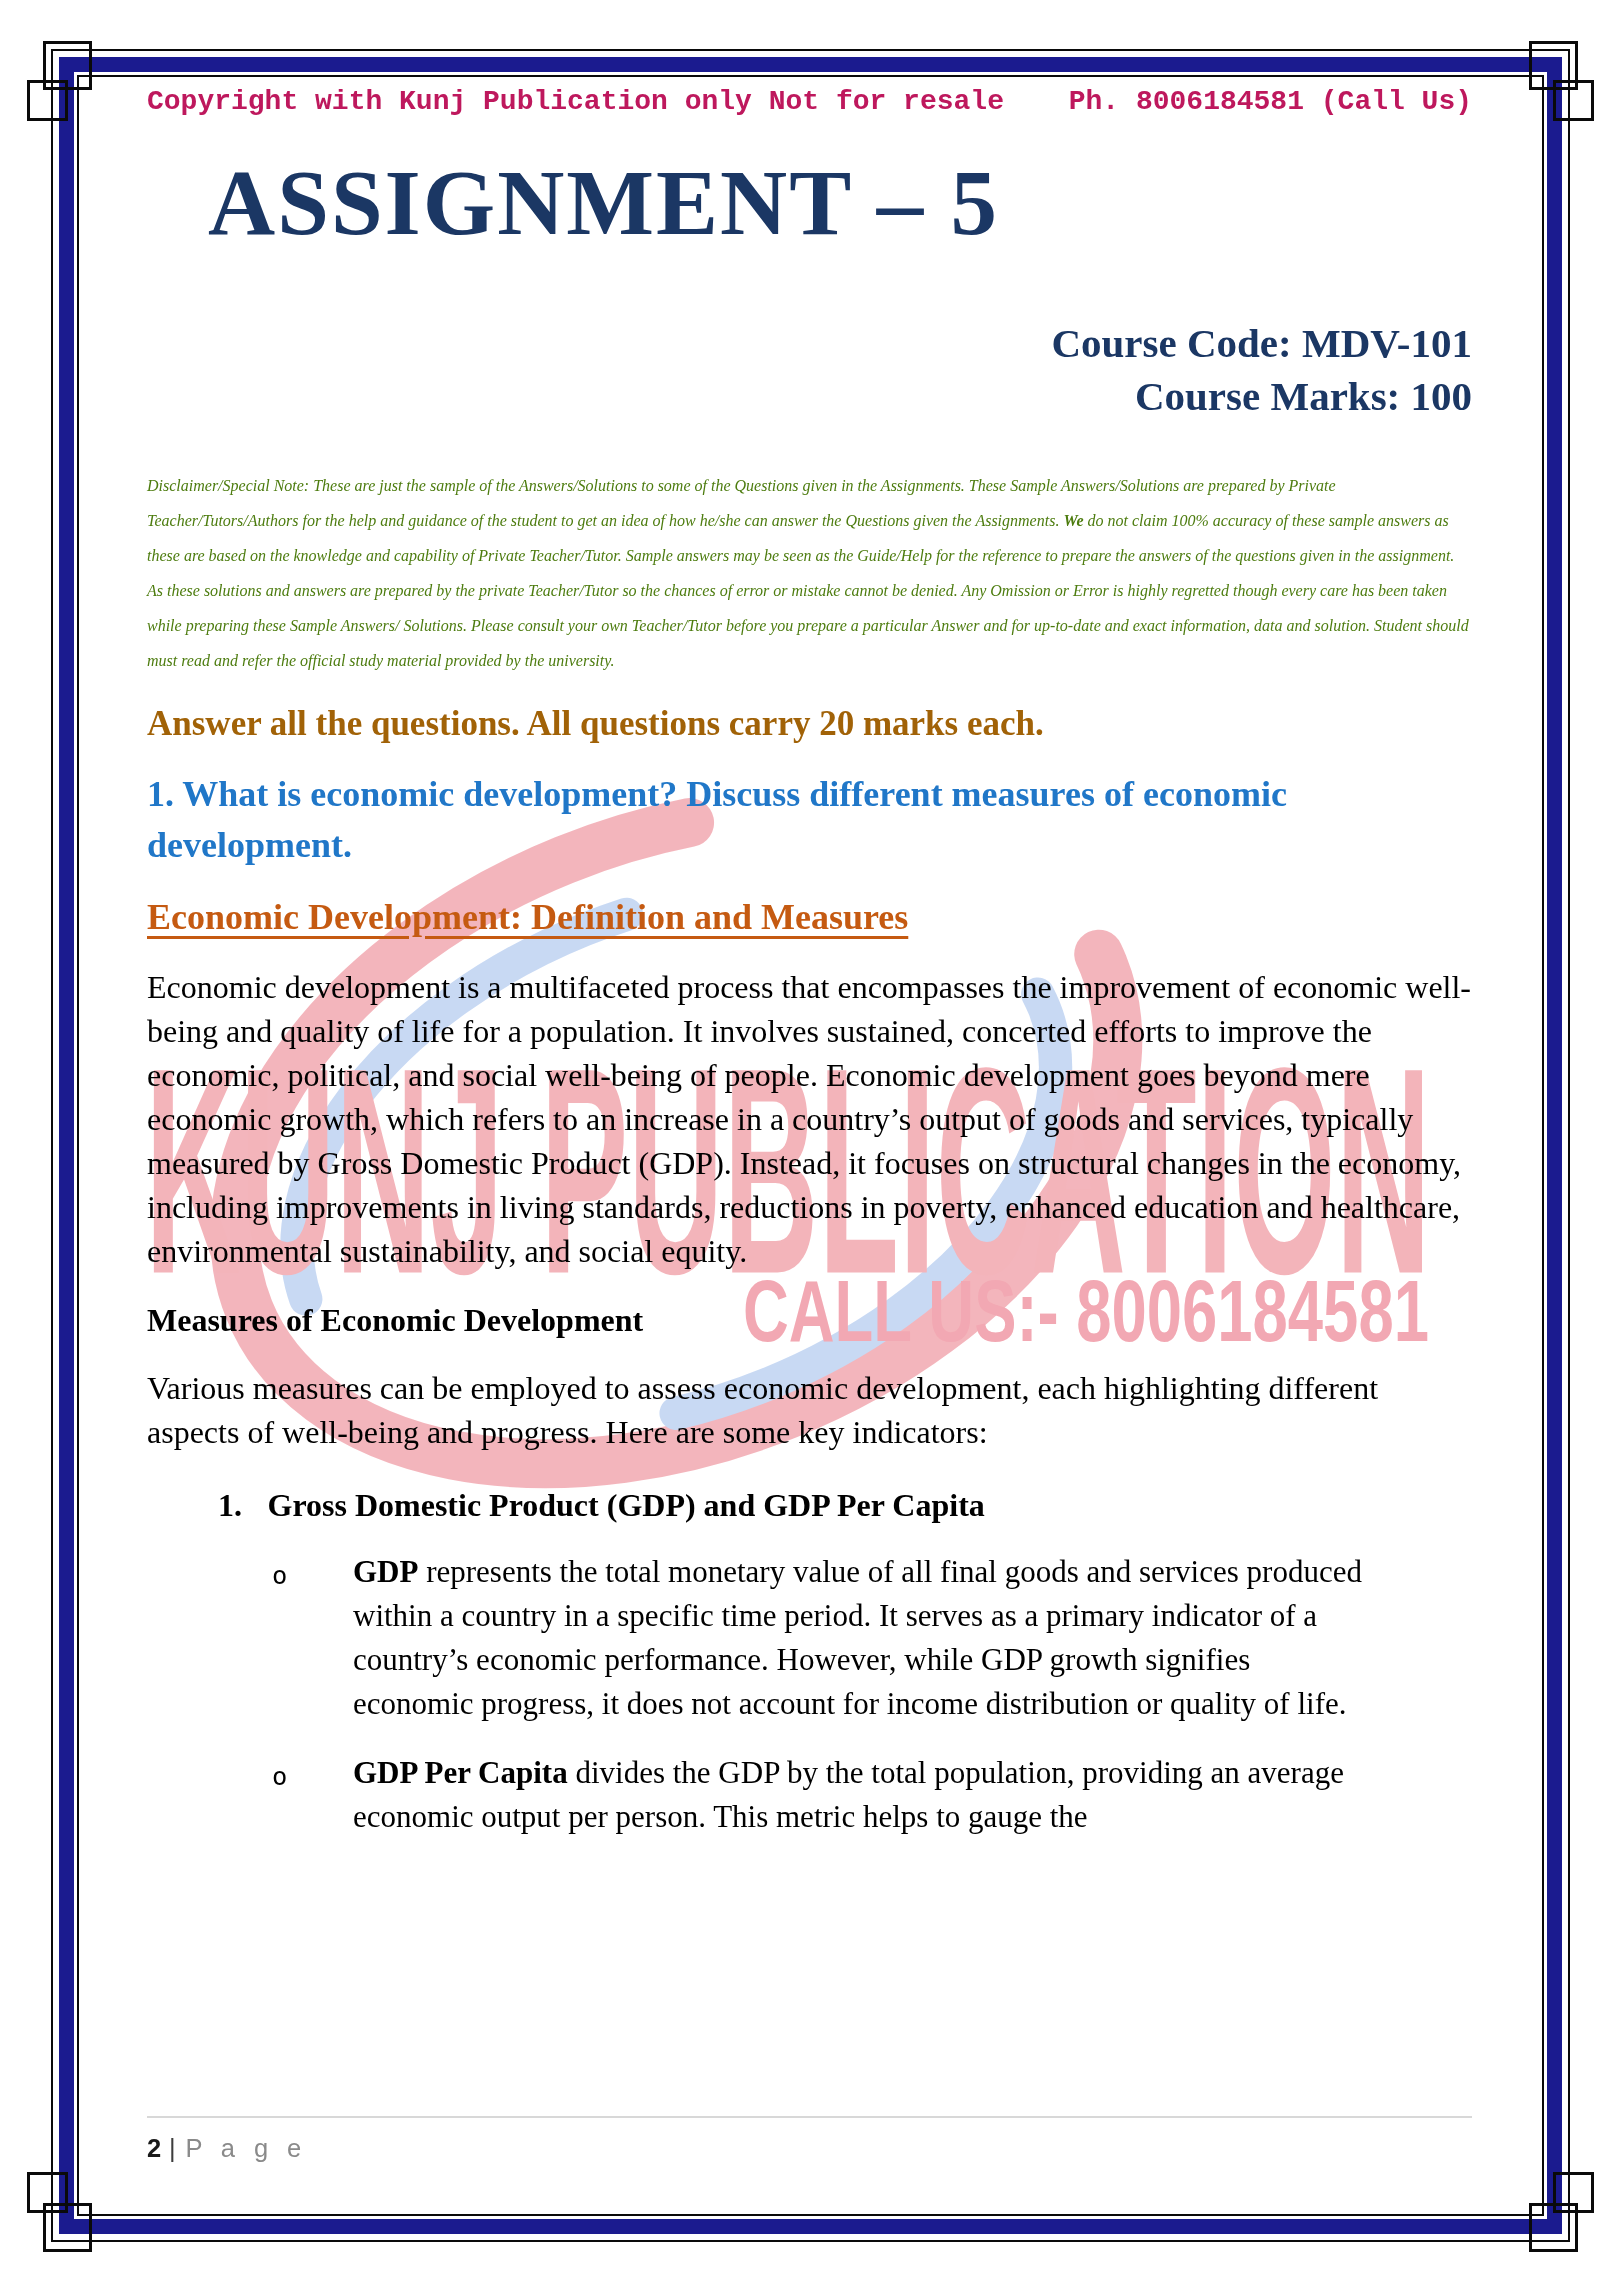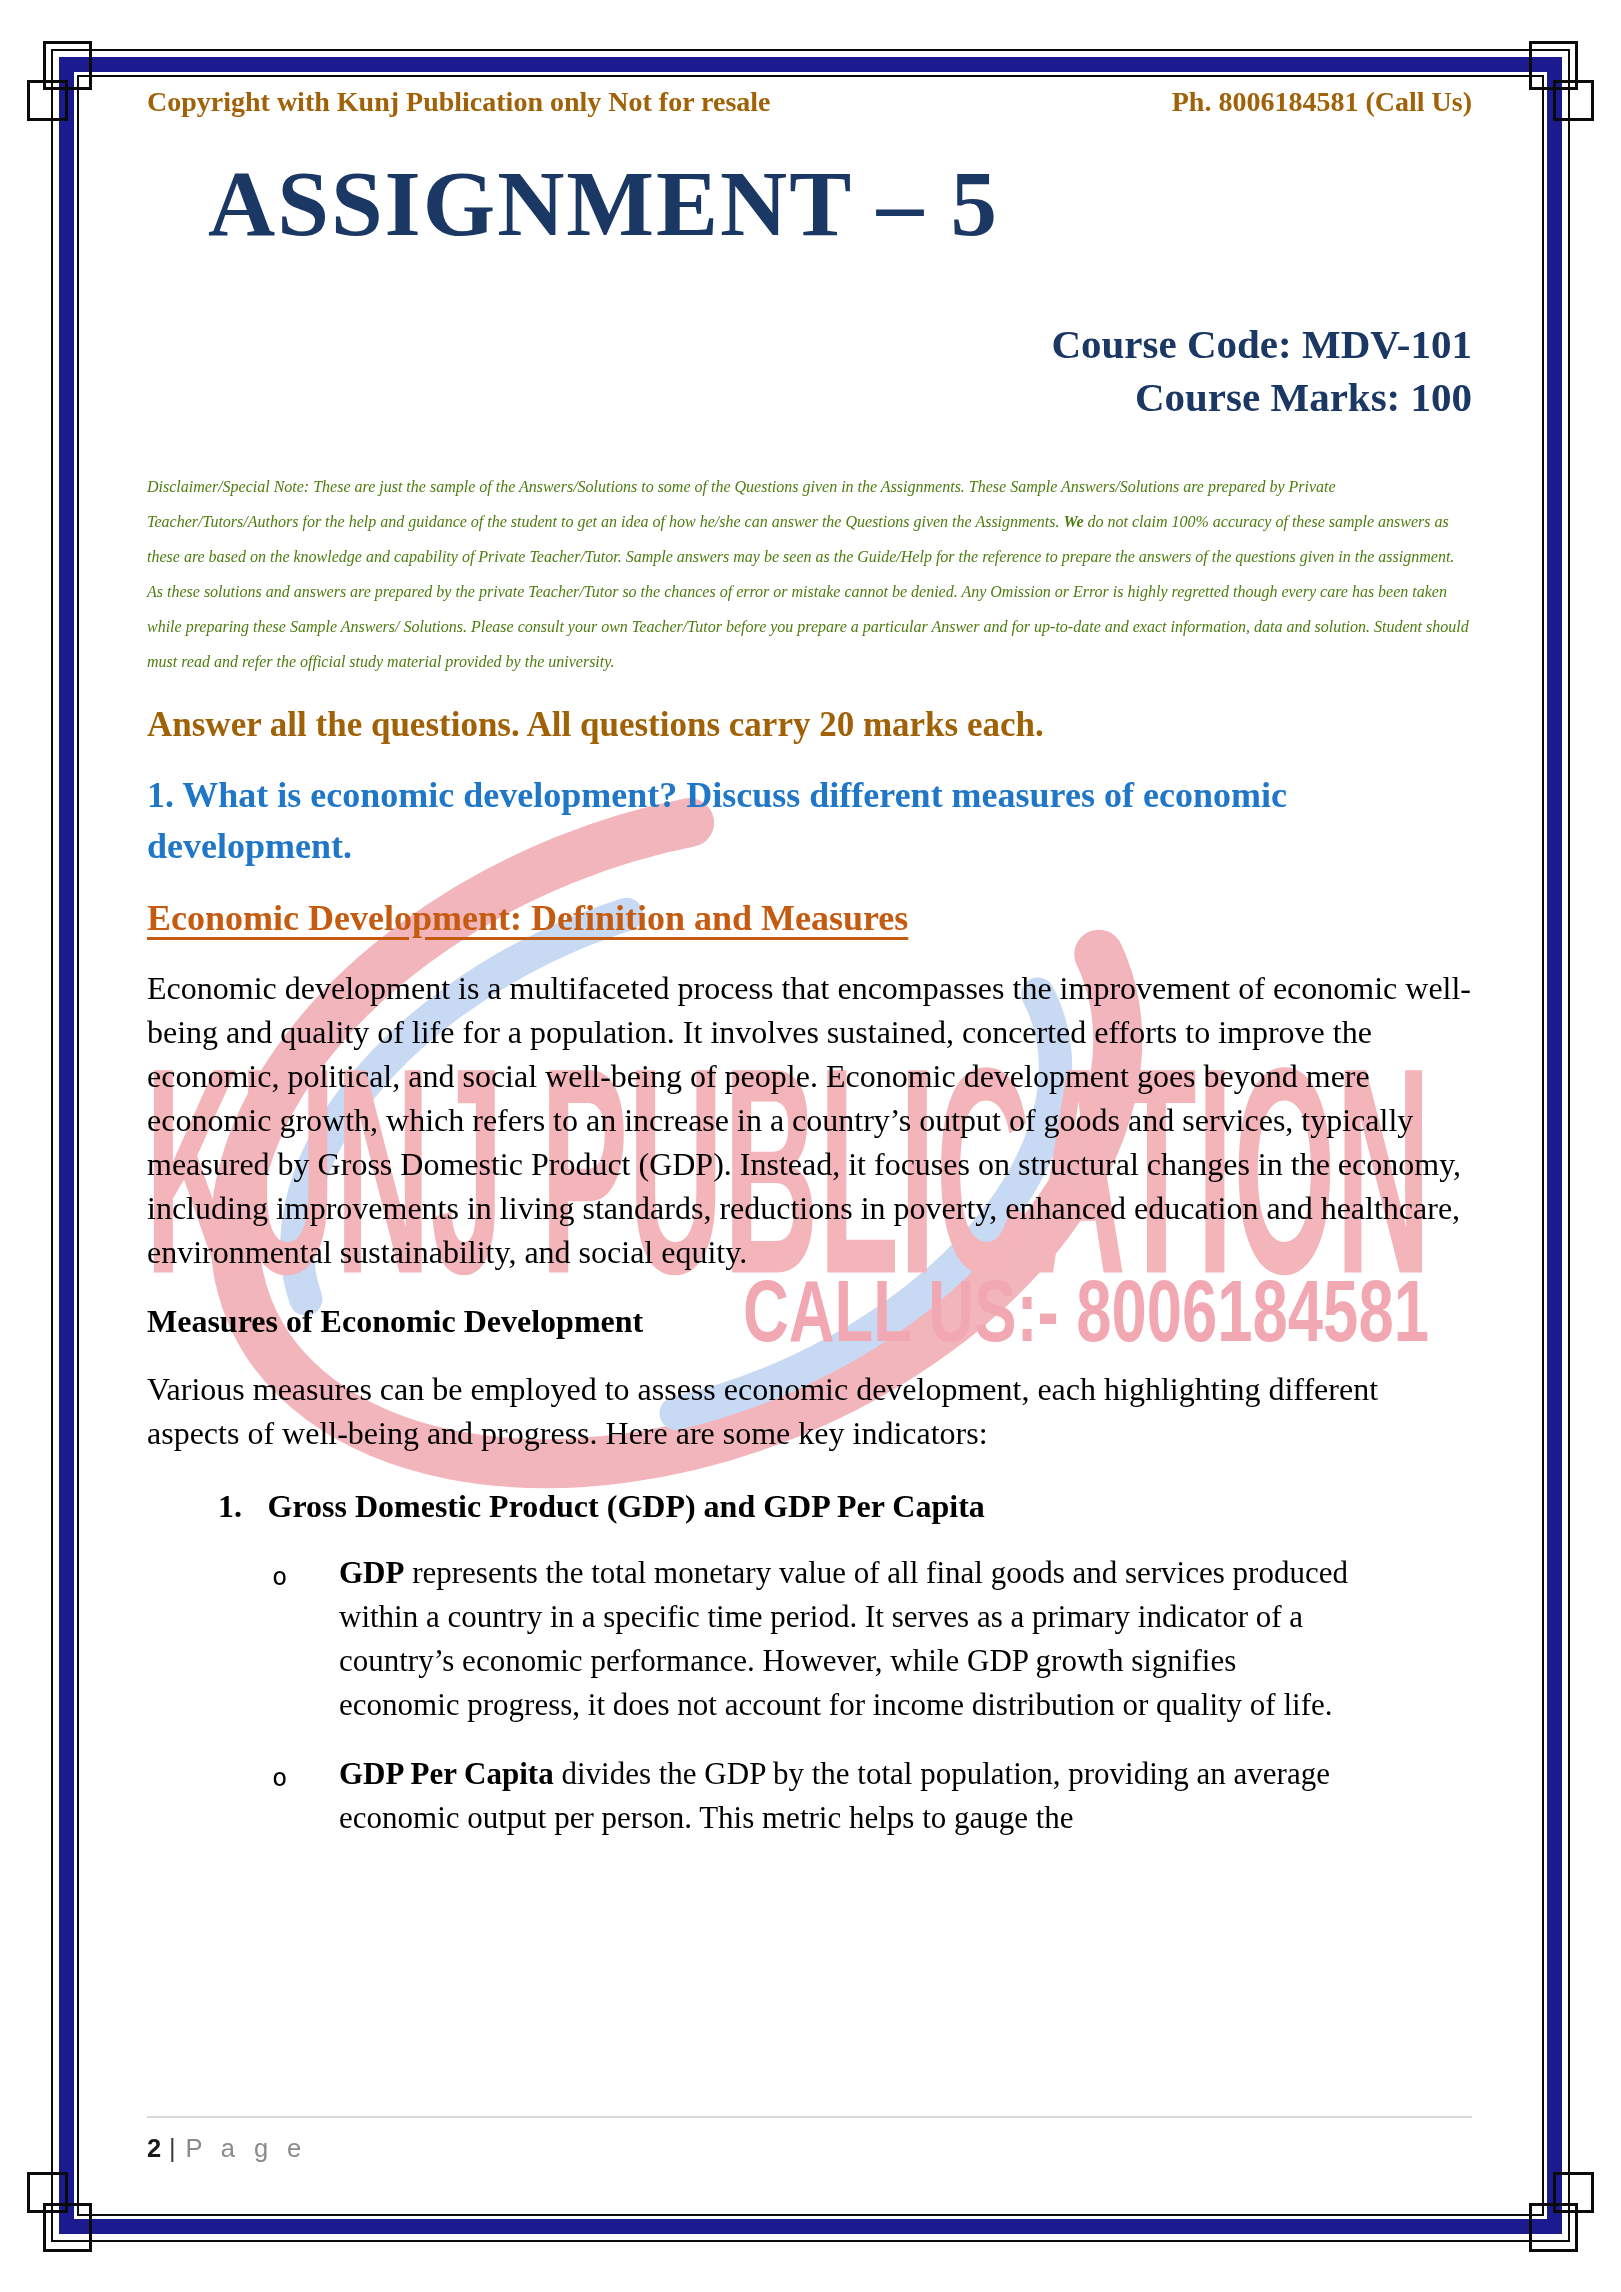--- a/index.html
+++ b/index.html
@@ -25,21 +25,21 @@
 
   
   .wm{position:absolute;left:0;top:0;z-index:0;}
   .wm-big{font-family:"Liberation Sans",sans-serif;font-weight:bold;fill:#f2a7ae;}
   .wm-call{font-family:"Liberation Sans",sans-serif;font-weight:bold;fill:#f09aa6;}
 
   
   .content{position:absolute;left:147px;right:149px;top:86px;z-index:2;}
 
   .copy-line{display:flex;justify-content:space-between;align-items:baseline;
-    color:#a16207;font-weight:bold;font-size:28px;}
+    color:#be185d;font-weight:bold;font-size:28px;font-family:Liberation Mono, monospace;}
 
   .doc-title{margin:11.8px 0 0 61px;color:#1b3764;font-weight:bold;font-size:93px;
     letter-spacing:2px;line-height:147px;white-space:nowrap;}
 
   .meta-block{margin-top:41px;text-align:right;color:#1b3764;font-weight:bold;
     font-size:41px;line-height:1.3;}
 
   .disclaimer{margin-top:45px;font-style:italic;font-size:16px;line-height:35px;color:#4d7c0f;}
   .disclaimer b{font-style:italic;}
 
@@ -53,21 +53,21 @@
   .body-par{margin-top:27.4px;font-size:32px;line-height:44px;color:#000;}
 
   .subheading{margin-top:29px;font-size:32px;font-weight:bold;color:#000;}
 
   .list-head{margin-top:33px;margin-left:71px;display:flex;gap:25.5px;
     font-size:32px;font-weight:bold;color:#000;}
 
   .bullet{margin-top:25.5px;margin-left:125px;display:flex;gap:0;font-size:31px;line-height:44px;color:#000;}
   .bullet .marker{width:67px;flex:0 0 67px;font-family:"DejaVu Sans Mono",monospace;
     font-size:25.5px;padding-top:2.9px;}
-  .bullet .btext{max-width:1014px;}
+  .bullet .btext{max-width:1014px;margin-left:14px;}
 
   .footer{position:absolute;left:147px;right:149px;bottom:130px;
     border-top:2px solid #d8d8d8;padding-top:15.7px;z-index:2;
     font-family:"Liberation Sans",sans-serif;font-size:25.5px;}
   .footer .num{font-weight:bold;color:#1a1a1a;}
   .footer .sep{color:#3d3d3d;margin:0 9.8px 0 7.8px;}
   .footer .plabel{color:#8a8a8a;letter-spacing:5.9px;}
 </style>
 </head>
 <body>

